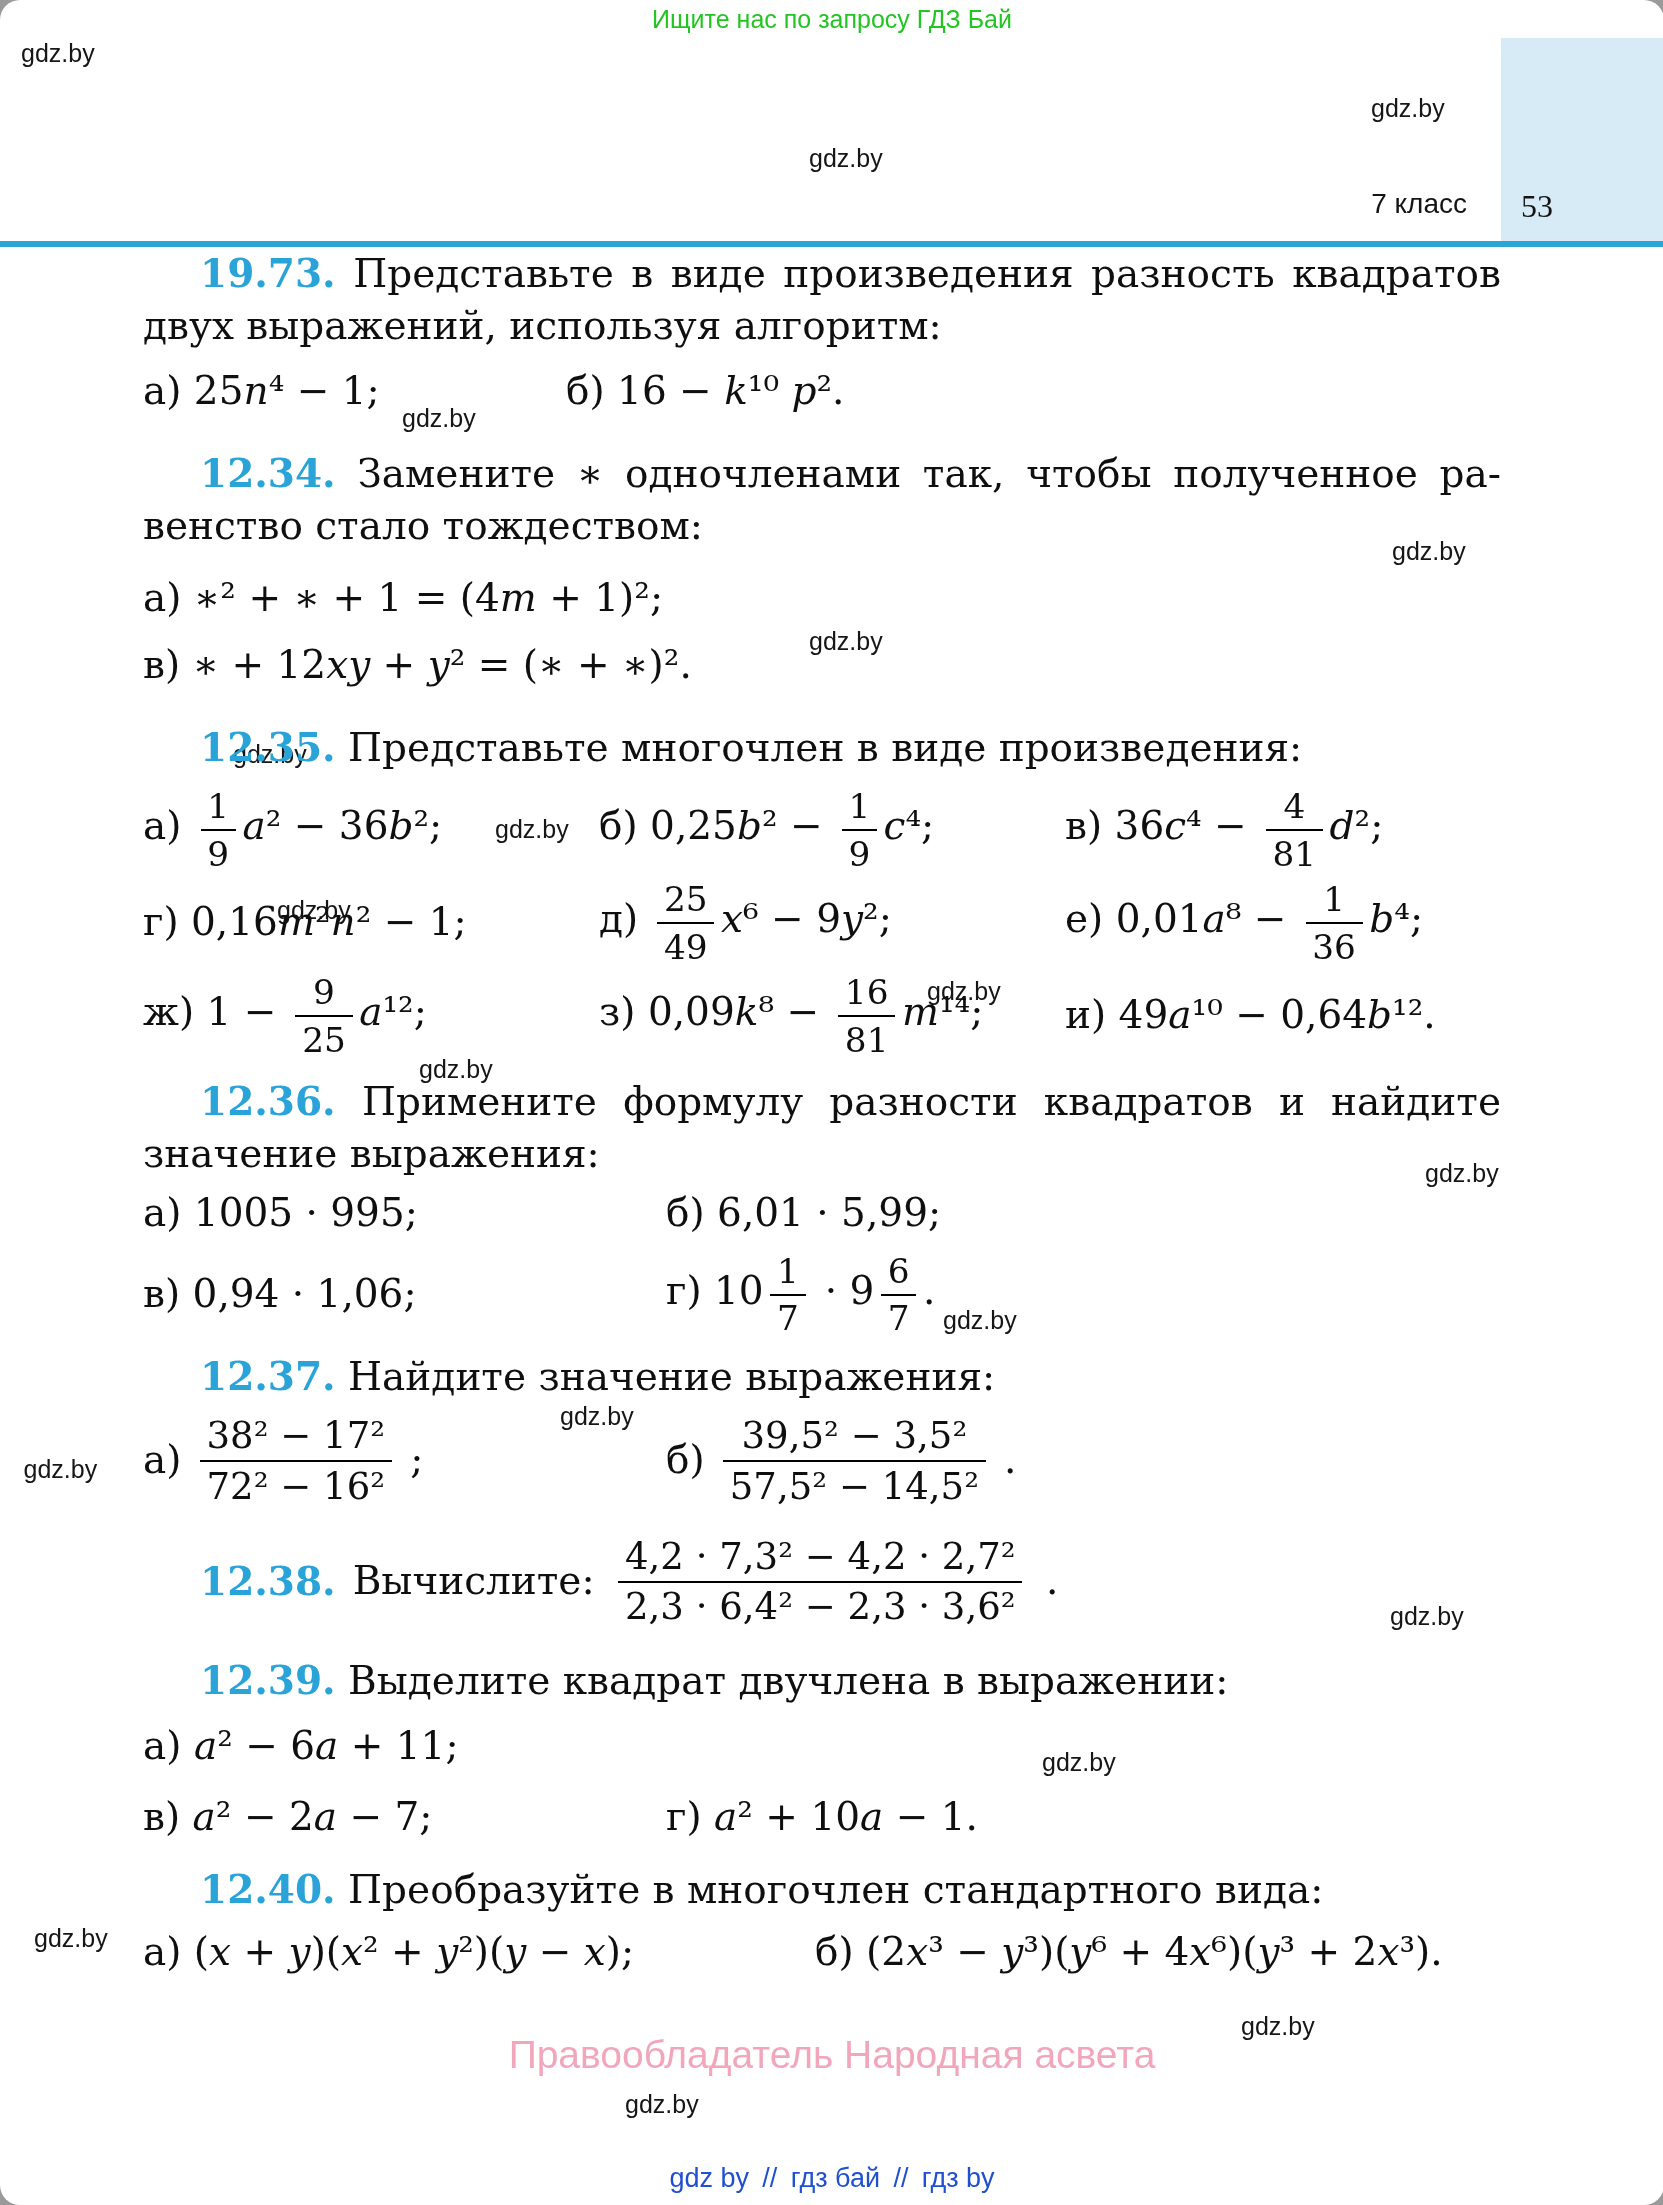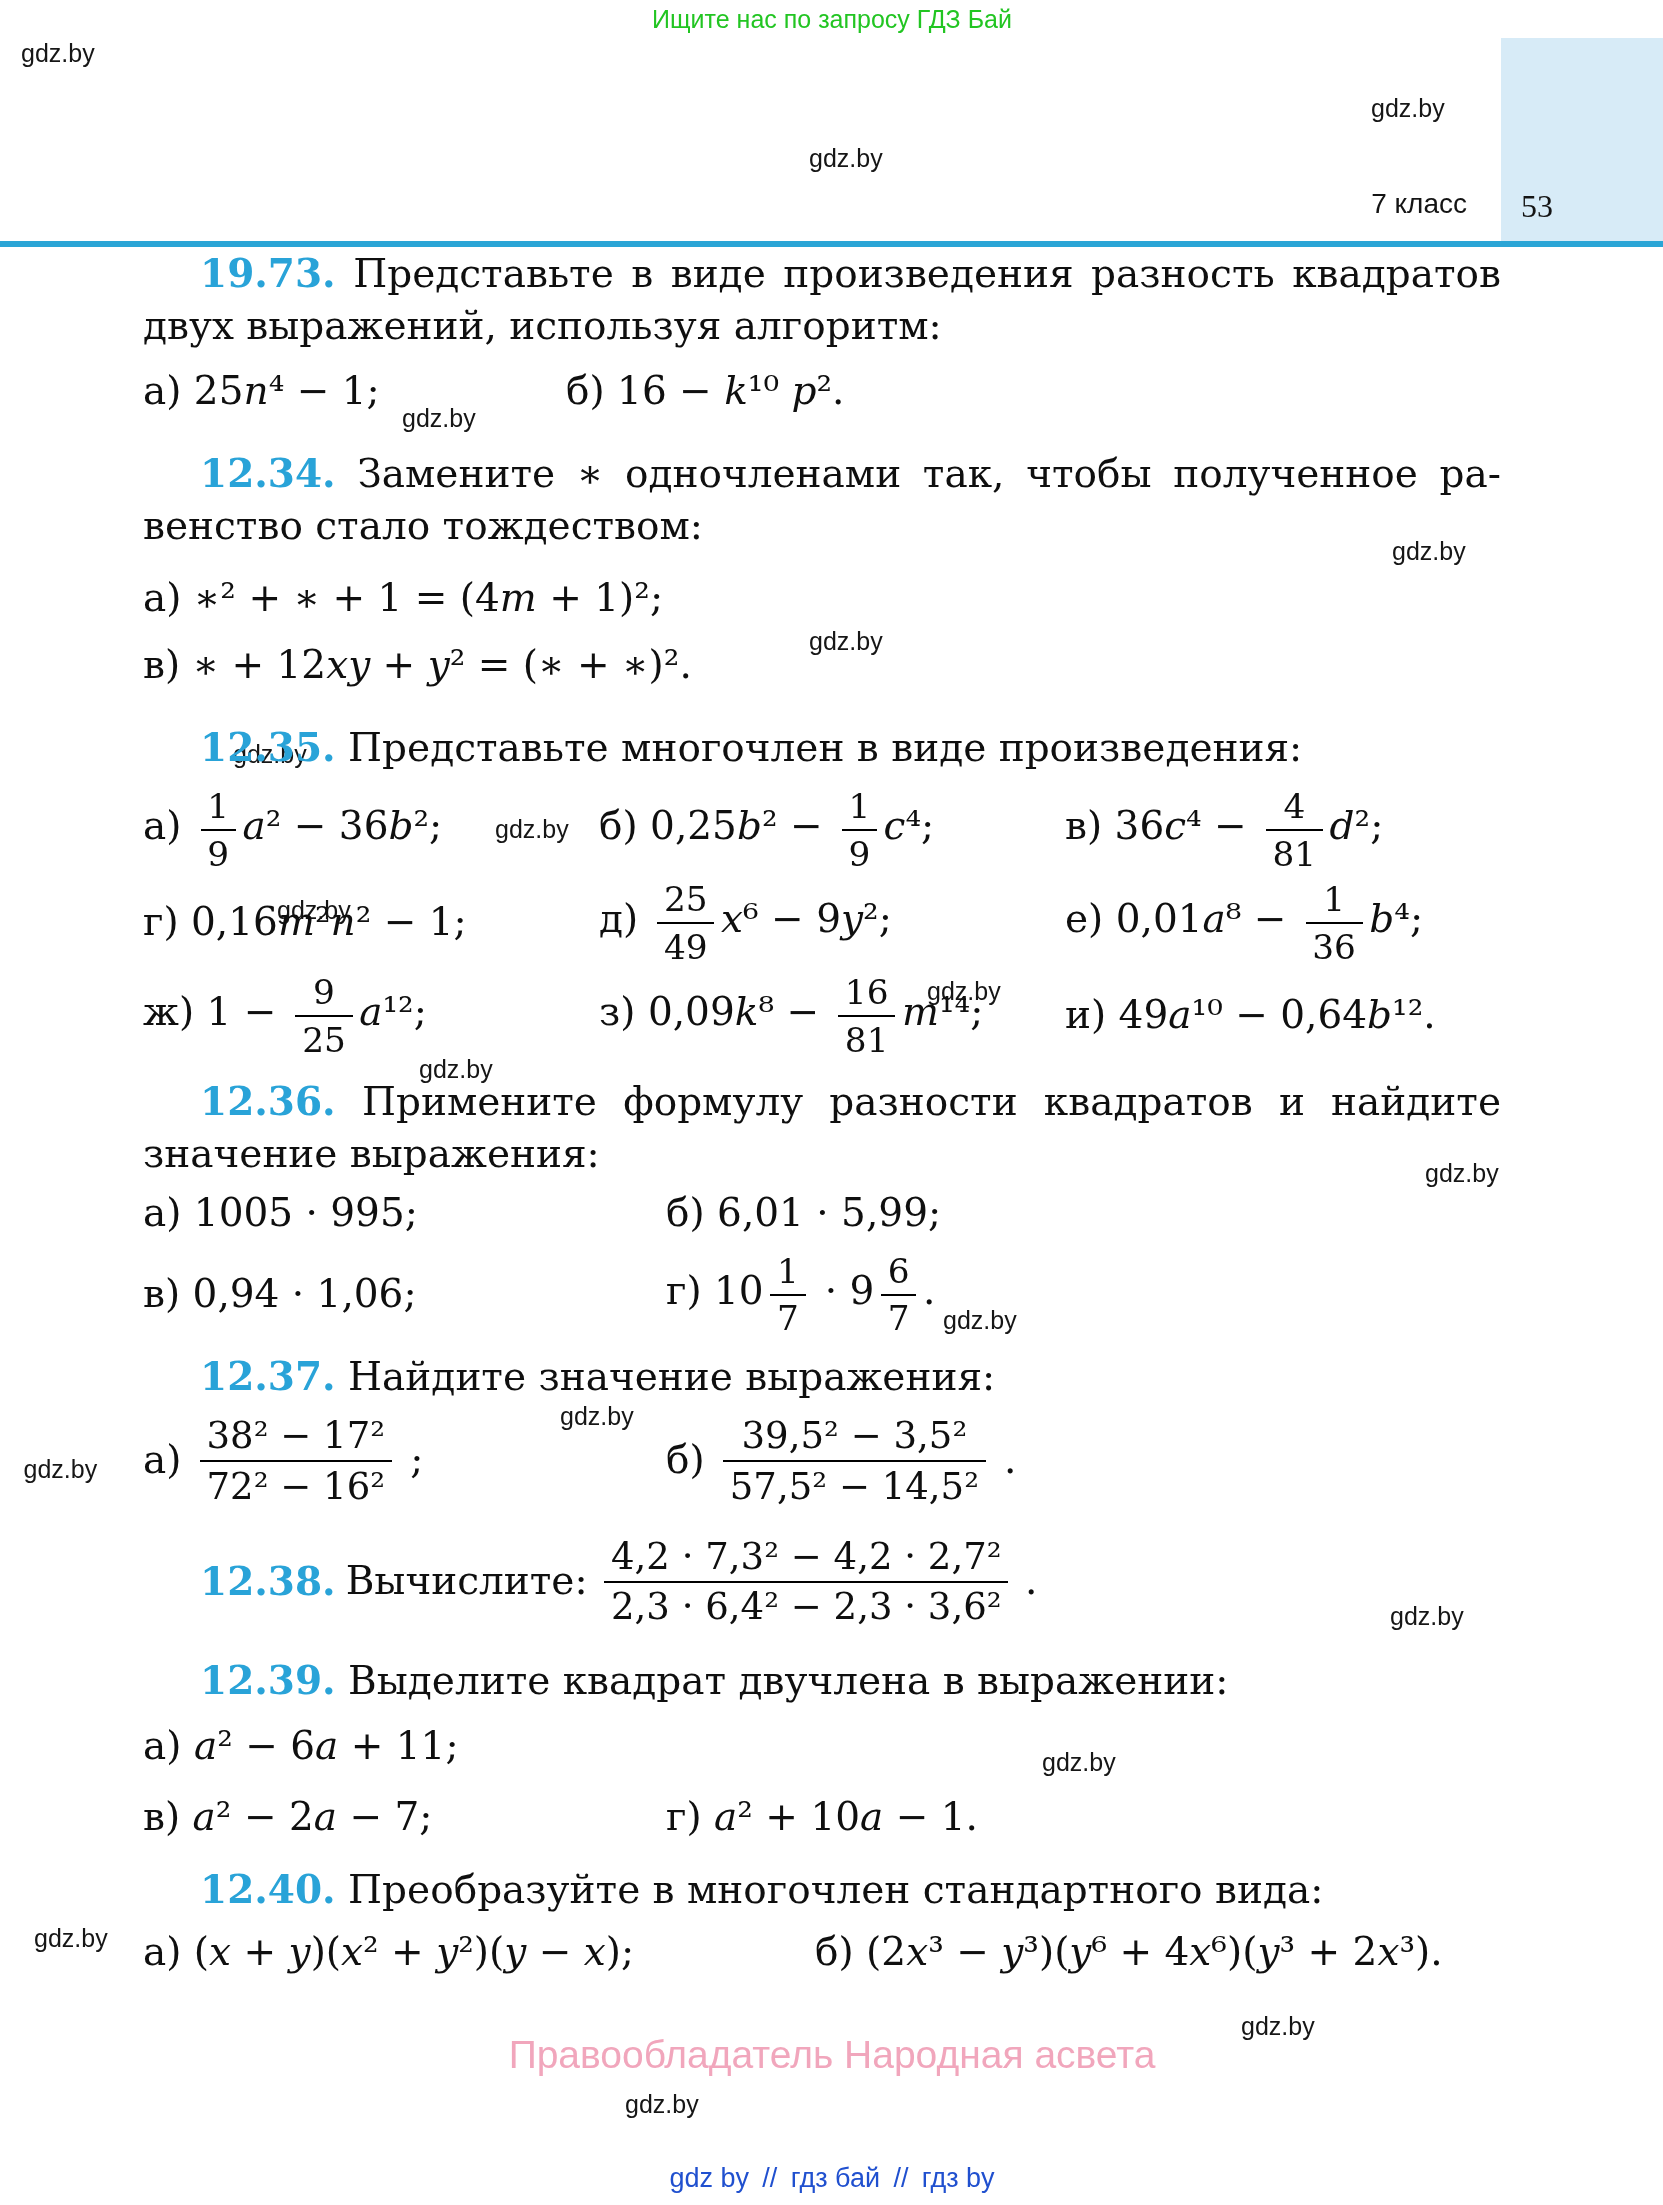--- a/index.html
+++ b/index.html
@@ -1,17 +1,17 @@
 <!DOCTYPE html>
 <html style="font-size:13.4px"><head>
 <meta charset="utf-8">
 <style>
   html,body{margin:0;padding:0;background:#9a9a9a;}
   .page{position:relative;width:1664px;height:2205px;margin:0 auto;background:#ffffff;
-        overflow:hidden;font-family:"DejaVu Serif",serif;color:#0f0f0f;}
+        overflow:hidden;font-family:"DejaVu Serif",serif;color:#0f0f0f;border-radius:20px;}
   
   .promo{position:absolute;top:5px;left:0;width:100%;text-align:center;
          font-family:"Liberation Sans",sans-serif;font-size:25px;color:#22c522;}
   .wm{position:absolute;font-family:"Liberation Sans",sans-serif;font-size:25px;
       color:#161616;white-space:nowrap;}
   .pbox{position:absolute;left:1501px;top:38px;width:163px;height:204px;background:#d7ebf7;}
   .grade{position:absolute;top:188px;left:1266px;width:201px;text-align:right;
          font-family:"Liberation Sans",sans-serif;font-size:28px;color:#141414;}
   .pnum{position:absolute;top:188px;left:1521px;
         font-family:Liberation Serif, serif;font-size:32px;color:#141414;}
@@ -29,21 +29,21 @@
   .w544{flex:none;width:456px;}
   .w556{flex:none;width:466px;}
   .w624{flex:none;width:523px;}
   .w802{flex:none;width:672px;}
   .frac{display:inline-flex;flex-direction:column;vertical-align:middle;align-self:center;
         text-align:center;margin:0 6.7px;font-size:0.88em;}
   .fn{display:block;border-bottom:2.5px solid #000;padding:1.7px 6.7px 2.5px;line-height:1.18;}
   .fd{display:block;padding:2.5px 6.7px 0;line-height:1.18;}
   .big{font-size:0.95em;}
   .fgroup{display:inline-flex;align-items:center;gap:11.7px;}
-  .row38{display:flex;align-items:center;gap:10px;margin:22px 0 0 57px;}
+  .row38{display:flex;align-items:center;gap:17px;margin:22px 0 0 57px;}
   
   .copyright{position:absolute;top:2033px;left:0;width:100%;text-align:center;
              font-family:"Liberation Sans",sans-serif;font-size:39px;color:#f1a6bc;}
   .links{position:absolute;top:2163px;left:0;width:100%;text-align:center;
          font-family:"Liberation Sans",sans-serif;font-size:27px;color:#2050cf;}
   .flink{color:#2050cf;text-decoration:none;cursor:pointer;}
   .sep{margin:0 13.4px;color:#2050cf;}
   i{font-style:italic;}
 </style>
 </head>

